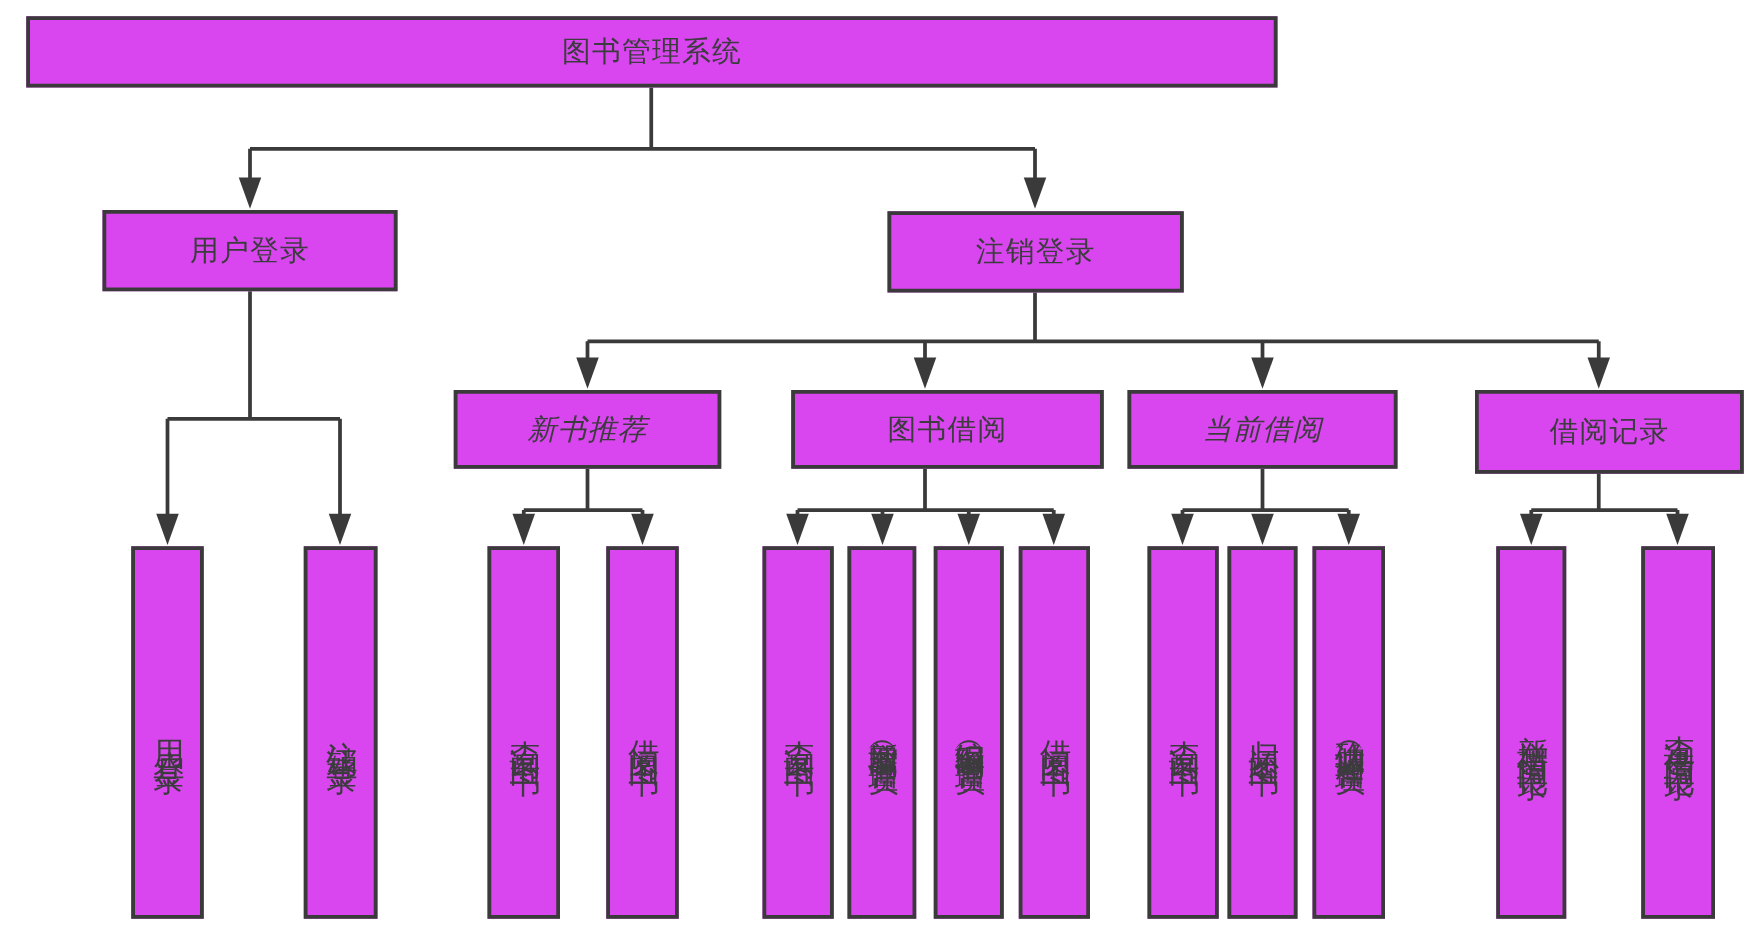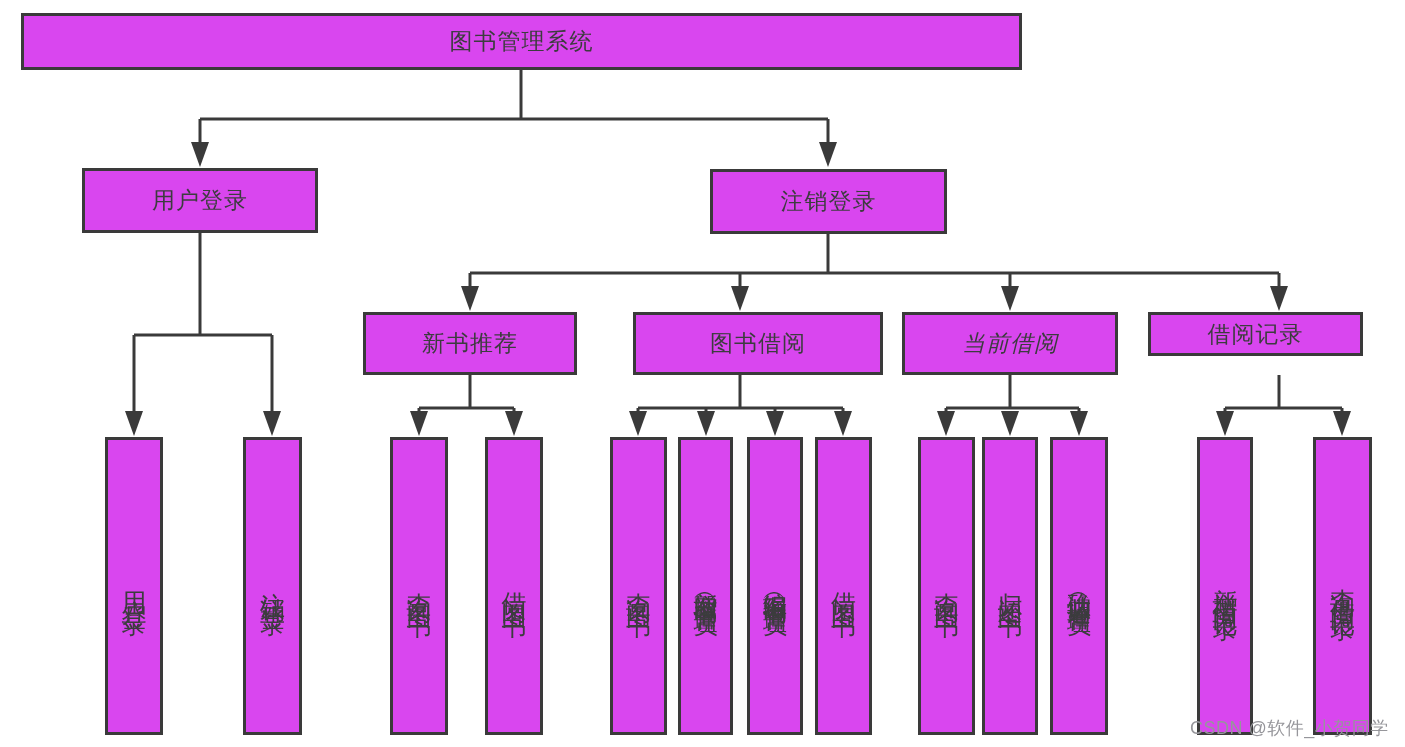--- a/index.html
+++ b/index.html
@@ -128,30 +128,30 @@
     <span>图书管理系统</span>
   </div>
 
   <div class="node h-node" style="left:82px; top:168px; width:236px; height:65px;">
     <span>用户登录</span>
   </div>
   <div class="node h-node" style="left:710px; top:169px; width:237px; height:65px;">
     <span>注销登录</span>
   </div>
 
-  <div class="node h-node" style="left:363px; top:312px; width:214px; height:63px;">
+  <div class="node h-node" style="left:363px; top:312px; width:214px; height:63px;font-style:italic;">
     <span>新书推荐</span>
   </div>
   <div class="node h-node" style="left:633px; top:312px; width:250px; height:63px;">
     <span>图书借阅</span>
   </div>
   <div class="node h-node" style="left:902px; top:312px; width:216px; height:63px;font-style:italic;">
     <span>当前借阅</span>
   </div>
-  <div class="node h-node" style="left:1148px; top:312px; width:215px; height:44px;align-items:center;">
+  <div class="node h-node" style="left:1180px; top:312px; width:215px; height:67px;align-items:center;">
     <span>借阅记录</span>
   </div>
 
   <div class="node v-node" style="left:105px; top:437px; width:58px; height:298px;">
     <span class="v-label">用户登录</span>
   </div>
   <div class="node v-node" style="left:243px; top:437px; width:59px; height:298px;">
     <span class="v-label">注销登录</span>
   </div>
 
@@ -185,15 +185,14 @@
     <span class="v-label" style="font-size:24px; letter-spacing:3px;">确认归还（管理员）</span>
   </div>
 
   <div class="node v-node" style="left:1197px; top:437px; width:56px; height:298px;">
     <span class="v-label" style="letter-spacing:6px;">新增借阅记录</span>
   </div>
   <div class="node v-node" style="left:1313px; top:437px; width:59px; height:298px;">
     <span class="v-label" style="letter-spacing:6px;">查询借阅记录</span>
   </div>
 
-  <div class="watermark">CSDN @软件_小贺同学</div>
 
 </div>
 
 </body></html>

